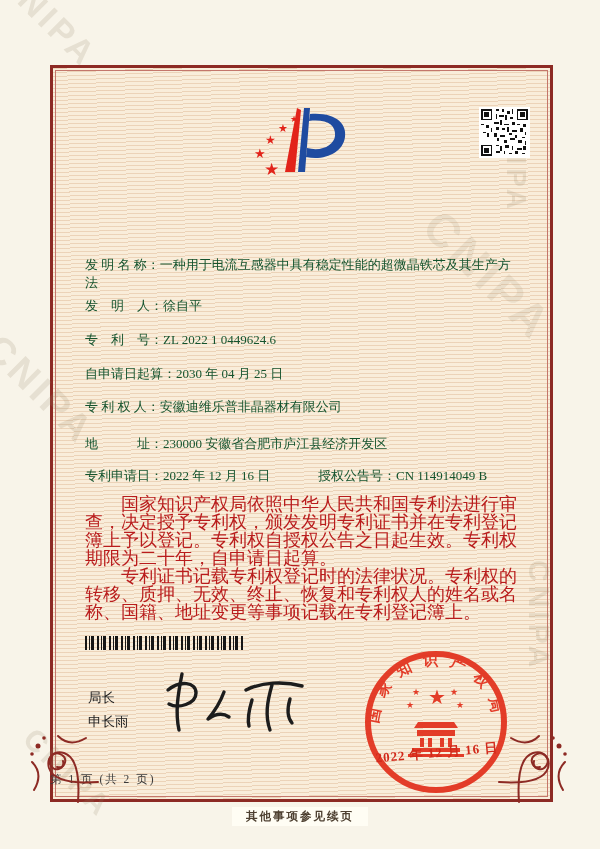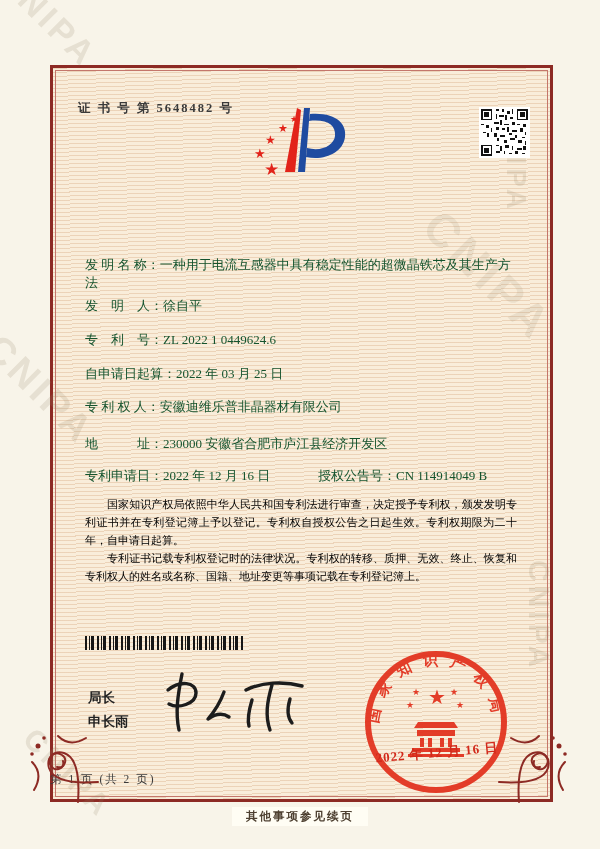--- a/index.html
+++ b/index.html
@@ -46,30 +46,30 @@
     position:absolute; left:50px; top:183px; width:497px; text-align:center;
     font-size:30px; font-weight:700; letter-spacing:20px; text-indent:20px; color:#141414;
   }
   .row { position:absolute; left:85px; width:436px; font-size:13px; font-weight:400; color:#14532d; }
   .row .lbl { white-space:pre; }
   .r0 { top:256px; } .r1 { top:297px; } .r2 { top:331px; }
   .r3 { top:365px; } .r4 { top:398px; } .r5 { top:435px; } .r6 { top:467px; }
   .pair2 { position:absolute; left:233px; top:0; white-space:nowrap; }
   .paras {
     position:absolute; left:85px; top:495px; width:432px;
-    font-size:11px; line-height:18px; color:#000000; text-align:justify;
+    font-size:18px; line-height:18px; color:#b91c1c; text-align:justify;
   }
   .paras p { margin:0; text-indent:2em; }
   .barcode {
     position:absolute; left:85px; top:636px; width:158px; height:14px;
     background:
       repeating-linear-gradient(90deg, #161616 0 2px, transparent 2px 6px),
       repeating-linear-gradient(90deg, #161616 0 1px, transparent 1px 4px);
   }
-  .officer { position:absolute; left:88px; top:686px; font-size:13.5px; font-weight:700; line-height:24px; color:#222; }
+  .officer { position:absolute; left:88px; top:686px; font-size:13.5px; font-weight:400; line-height:24px; color:#222; }
   .signature { position:absolute; left:148px; top:666px; width:172px; height:74px; }
   .seal { position:absolute; left:362px; top:648px; width:148px; height:148px; opacity:0.93; }
   .seal-date {
     position:absolute; left:364px; top:744px; width:146px; text-align:center;
     transform:rotate(-5deg); color:#d2291b; font-size:13px; font-weight:700; letter-spacing:1px;
   }
   .page-num { position:absolute; left:50px; top:772px; width:497px; font-size:11.5px; color:#3a3a3a; letter-spacing:2px; }
   .footer-note { position:absolute; left:0; top:806px; width:600px; text-align:center; }
   .footer-note span {
     display:inline-block; padding:2px 14px; background:#fffdf4;
@@ -87,21 +87,20 @@
 
   <span class="wm wm1">CNIPA</span>
   <span class="wm wm2">CNIPA</span>
   <span class="wm wm3">CNIPA</span>
   <span class="wm wm4">CNIPA</span>
   <span class="wm wm5">CNIPA</span>
   <span class="wm wm6">CNIPA</span>
 
   <div class="content">
 
-    <div class="cert-no">证 书 号 第 5648482 号</div>
 
     <svg class="logo" viewBox="0 0 106 76">
       <polygon points="50,6 54,8 48,70 38,70" fill="#e2231a"></polygon>
       <polygon points="57,6 63,6 58,70 51,70" fill="#1f4ba0"></polygon>
       <path d="M63,12 C89,10 100,22 98,35 C96,51 77,59 59,55 L60,46 C75,50 87,43 88,34 C89,23 80,17 62,19 Z" fill="#1f4ba0"></path>
       <text x="43" y="20" font-size="9" fill="#e2231a">★</text>
       <text x="31" y="30" font-size="11" fill="#e2231a">★</text>
       <text x="18" y="42" font-size="12" fill="#e2231a">★</text>
       <text x="7" y="56" font-size="13" fill="#e2231a">★</text>
       <text x="17" y="73" font-size="17" fill="#e2231a">★</text>
@@ -172,21 +171,21 @@
     <div class="row r0">
       <span class="lbl">发 明 名 称：</span><span class="val">一种用于电流互感器中具有稳定性能的超微晶铁芯及其生产方法</span>
     </div>
     <div class="row r1">
       <span class="lbl">发　明　人：</span><span class="val">徐自平</span>
     </div>
     <div class="row r2">
       <span class="lbl">专　利　号：</span><span class="val">ZL 2022 1 0449624.6</span>
     </div>
     <div class="row r3">
-      <span class="lbl">自申请日起算：</span><span class="val">2022 年 03 月 25 日</span>
+      <span class="lbl">自申请日起算：</span><span class="val">2030 年 04 月 25 日</span>
     </div>
     <div class="row r4">
       <span class="lbl">专 利 权 人：</span><span class="val">安徽迪维乐普非晶器材有限公司</span>
     </div>
     <div class="row r5">
       <span class="lbl">地　　　址：</span><span class="val">230000  安徽省合肥市庐江县经济开发区</span>
     </div>
     <div class="row r6">
       <span class="lbl">专利申请日：</span><span class="val">2022 年 12 月 16 日</span>
       <span class="pair2"><span class="lbl">授权公告号：</span><span class="val">CN 114914049 B</span></span>

